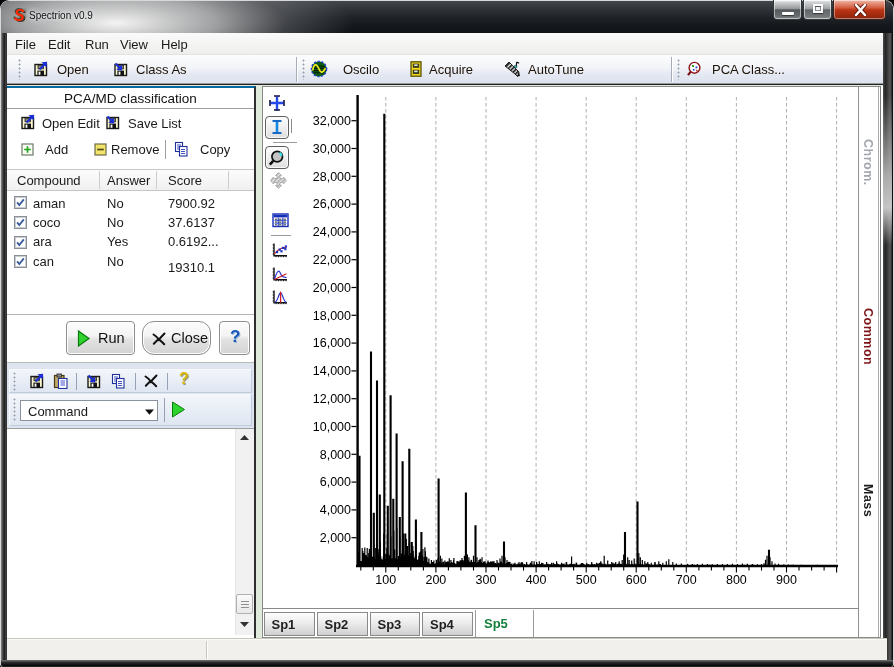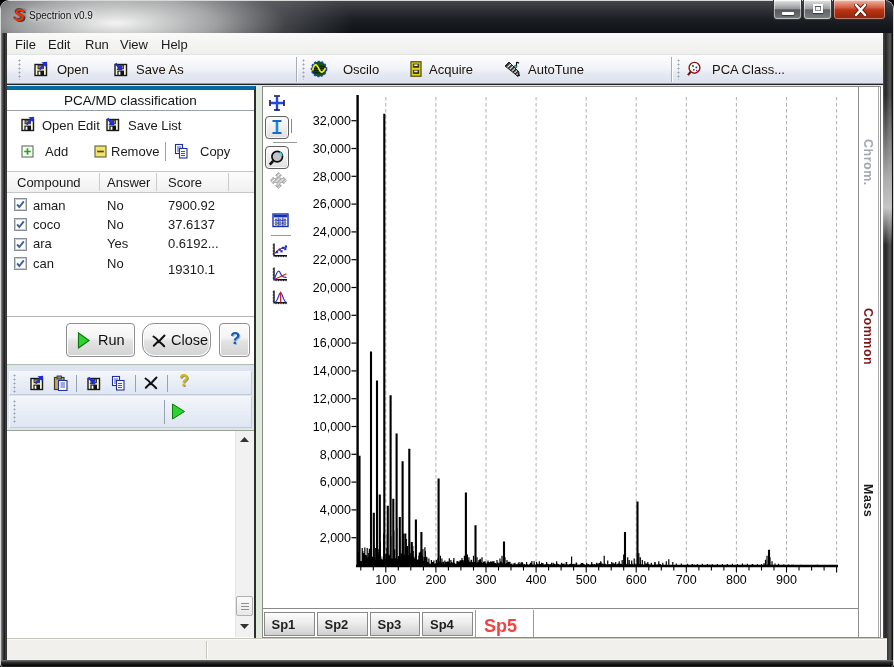--- a/index.html
+++ b/index.html
@@ -58,21 +58,21 @@
       </svg>
       <span class="abs tbtxt" style="left:50px;top:7px">Open</span>
       <svg class="abs" style="left:106px;top:6px" width="16" height="16" viewBox="0 0 16 16">
         <rect x="2" y="3.5" width="11.5" height="11" fill="#f8f4cd" stroke="#1a1a1a" stroke-width="1.4"></rect>
         <rect x="5" y="4.2" width="5.5" height="3.6" fill="#8a8876" stroke="#222" stroke-width=".8"></rect>
         <rect x="4.4" y="9.6" width="6.6" height="4.9" fill="#141414"></rect>
         <rect x="5.6" y="10.6" width="1.8" height="3.2" fill="#fdfdfd"></rect>
         <path d="M2.5 2.5 L7.5 7.5" stroke="#1c2fd4" stroke-width="2.2" fill="none"></path>
         <path d="M8.9 3.6 L9.3 9.5 L3.4 9 Z" fill="#1c2fd4"></path>
       </svg>
-      <span class="abs tbtxt" style="left:129px;top:7px">Save As</span>
+      <span class="abs tbtxt" style="left:129px;top:7px">Class As</span>
       <div class="abs sep3d" style="left:289px;top:2px;height:25px"></div>
       <div class="abs grip" style="left:295px;top:4px;height:21px"></div>
       <svg class="abs" style="left:303px;top:5px" width="18" height="18" viewBox="0 0 18 18">
         <circle cx="9" cy="9" r="7.6" fill="#0e5a12" stroke="#2040d0" stroke-width="1.4" stroke-dasharray="2.2,1.6"></circle>
         <path d="M3 6.2h12M2.2 8.4h13.6M2.6 10.6h12.8M3.6 12.8h10.8" stroke="#061e06" stroke-width="1.1"></path>
         <path d="M2.6 10.5 C4 3.2,6.5 3.2,9 9 C11 13.6,13 13.2,15.4 8.2" stroke="#f0ec20" stroke-width="1.7" fill="none"></path>
       </svg>
       <span class="abs tbtxt" style="left:336px;top:7px">Oscilo</span>
       <svg class="abs" style="left:401px;top:6px" width="16" height="16" viewBox="0 0 16 16">
         <rect x="3" y="0.8" width="10" height="14.4" fill="#ecd91c" stroke="#5a5208" stroke-width="1.3"></rect>
@@ -102,21 +102,21 @@
         <circle cx="7.5" cy="6.8" r="5.4" fill="#fff" stroke="#8a1418" stroke-width="1.4"></circle>
         <rect x="5" y="4" width="2" height="2" fill="#2aa02a"></rect>
         <rect x="8.5" y="5.5" width="1.8" height="1.8" fill="#2040c8"></rect>
         <rect x="6" y="8" width="1.6" height="1.6" fill="#2040c8"></rect>
         <rect x="9" y="8.8" width="1.5" height="1.5" fill="#c82020"></rect>
         <path d="M3.6 10.8 L1 14.2" stroke="#7a1014" stroke-width="2.2"></path>
       </svg>
       <span class="abs tbtxt" style="left:705px;top:7px">PCA Class...</span>
     </div>
     <div class="abs" style="left:7px;top:85px;width:876px;height:553px;background:#dfe9dc"></div>
-    <div class="abs" style="left:7px;top:86px;width:249px;height:554px;background:#fff;border-right:2px solid #2e2e2e;border-top:4px solid #0369a1">
+    <div class="abs" style="left:7px;top:86px;width:249px;height:554px;background:#fff;border-right:2px solid #2e2e2e;border-top:2px solid #0369a1">
       <span class="abs" style="left:0;top:3px;width:247px;text-align:center;font-size:13.5px;color:#111">PCA/MD classification</span>
       <div class="abs" style="left:0;top:20px;width:247px;height:1px;background:#9aa0a4"></div>
       <svg class="abs" style="left:13px;top:26px" width="16" height="16" viewBox="0 0 16 16">
         <rect x="2" y="3.5" width="11.5" height="11" fill="#f8f4cd" stroke="#1a1a1a" stroke-width="1.4"></rect>
         <rect x="5" y="4.2" width="5.5" height="3.6" fill="#8a8876" stroke="#222" stroke-width=".8"></rect>
         <rect x="4.4" y="9.6" width="6.6" height="4.9" fill="#141414"></rect>
         <rect x="5.6" y="10.6" width="1.8" height="3.2" fill="#fdfdfd"></rect>
         <path d="M6.5 8.5 L12 3" stroke="#1c2fd4" stroke-width="2.2" fill="none"></path>
         <path d="M8.5 1.2 L14.2 0.8 L13.6 6.4 Z" fill="#1c2fd4"></path>
       </svg>
@@ -238,20 +238,26 @@
         <path d="M8 8.5h4M8 10.5h4M8 12.5h4" stroke="#2a3cc0" stroke-width=".9"></path>
       </svg>
       <div class="abs" style="left:128px;top:285px;width:1px;height:17px;background:#97a1b4"></div>
       <svg class="abs" style="left:136px;top:285px" width="16" height="16" viewBox="0 0 16 16">
         <path d="M2.5 3.5 C5 5,6 6,8 8.5 M13.5 2.5 C11 5,9.5 6.5,7.5 9.2 M2.8 12.8 C5 10.5,6 9.5,7.6 8 M13.2 13.2 C10.5 10.5,9.5 9.8,8 8.2" stroke="#111" stroke-width="2" fill="none" stroke-linecap="round"></path>
       </svg>
       <div class="abs" style="left:160px;top:285px;width:1px;height:17px;background:#97a1b4"></div>
       <span class="abs" style="left:172px;top:282px;font-size:16px;font-weight:bold;color:#d8b800;text-shadow:1px 1px 0 rgba(60,60,20,.5)">?</span>
       <div class="abs" style="left:2px;top:306px;width:243px;height:32px;border:1px solid #c2cbdc;border-top-color:#f6f8fc;border-left-color:#f6f8fc;background:linear-gradient(180deg,#f2f5fa,#dfe6f2)"></div>
       <div class="abs grip" style="left:6px;top:310px;height:24px"></div>
+      <div class="abs" style="left:13px;top:312px;width:138px;height:21px;background:#fff;border:1px solid #8a929e">
+        <span class="abs t13" style="left:7px;top:3px">Command</span>
+        <svg class="abs" style="left:124px;top:8px" width="9" height="6" viewBox="0 0 9 6">
+          <polygon points="0,0.5 9,0.5 4.5,5.8" fill="#111"></polygon>
+        </svg>
+      </div>
       <div class="abs" style="left:157px;top:310px;width:1px;height:24px;background:#97a1b4"></div>
       <svg class="abs" style="left:164px;top:313px" width="15" height="17" viewBox="0 0 15 17">
         <polygon points="1.5,1 13.5,8.5 1.5,16" fill="#2ed42e" stroke="#0c7a0c" stroke-width="1"></polygon>
       </svg>
       <div class="abs" style="left:0;top:340px;width:247px;height:207px;background:#fff;border-top:1px solid #9aa29a"></div>
       <div class="abs" style="left:228px;top:341px;width:19px;height:206px;background:#f2f1f1;border-left:1px solid #e4e4e4"></div>
       <svg class="abs" style="left:233px;top:347px" width="9" height="5" viewBox="0 0 9 5">
         <polygon points="4.5,0 9,5 0,5" fill="#333"></polygon>
       </svg>
       <svg class="abs" style="left:233px;top:534px" width="9" height="5" viewBox="0 0 9 5">
@@ -425,17 +431,17 @@
     <span style="position:absolute;writing-mode:vertical-rl;font-weight:bold;font-size:12.5px;letter-spacing:.5px;white-space:nowrap;left:861px;top:139px;color:#a2a6ae">Chrom.</span>
     <span style="position:absolute;writing-mode:vertical-rl;font-weight:bold;font-size:12.5px;letter-spacing:.5px;white-space:nowrap;left:861px;top:308px;color:#7c1416">Common</span>
     <span style="position:absolute;writing-mode:vertical-rl;font-weight:bold;font-size:12.5px;letter-spacing:.5px;white-space:nowrap;left:861px;top:484px;color:#1c1c1c">Mass</span>
     <div class="abs" style="left:263px;top:609px;width:594px;height:28px;background:#fff"></div>
     <div class="abs" style="left:263px;top:608px;width:595px;height:1px;background:#8a8a8a"></div>
     <div class="tab" style="left:263.5px;width:51px">Sp1</div>
     <div class="tab" style="left:316.5px;width:51px">Sp2</div>
     <div class="tab" style="left:369.5px;width:50px">Sp3</div>
     <div class="tab" style="left:422.0px;width:51px">Sp4</div>
     <div class="abs" style="left:475px;top:610px;width:59px;height:27px;background:#fff;border-left:1px solid #9a9a9a;border-right:1px solid #9a9a9a">
-      <span class="abs" style="left:8px;top:6px;font-weight:bold;font-size:18px;color:#ef4444">Sp5</span>
+      <span class="abs" style="left:8px;top:6px;font-weight:bold;font-size:13px;color:#15803d">Sp5</span>
     </div>
     <div class="abs" style="left:7px;top:638px;width:880px;height:22px;background:#f1f0ed;border-top:1px solid #c8c5bc;box-shadow:inset 0 1px 0 #fbfaf8">
       <div class="abs" style="left:199px;top:2px;width:1px;height:18px;background:#c8c5bc;box-shadow:1px 0 0 #fff"></div>
     </div>
   </div>
 </body></html>

